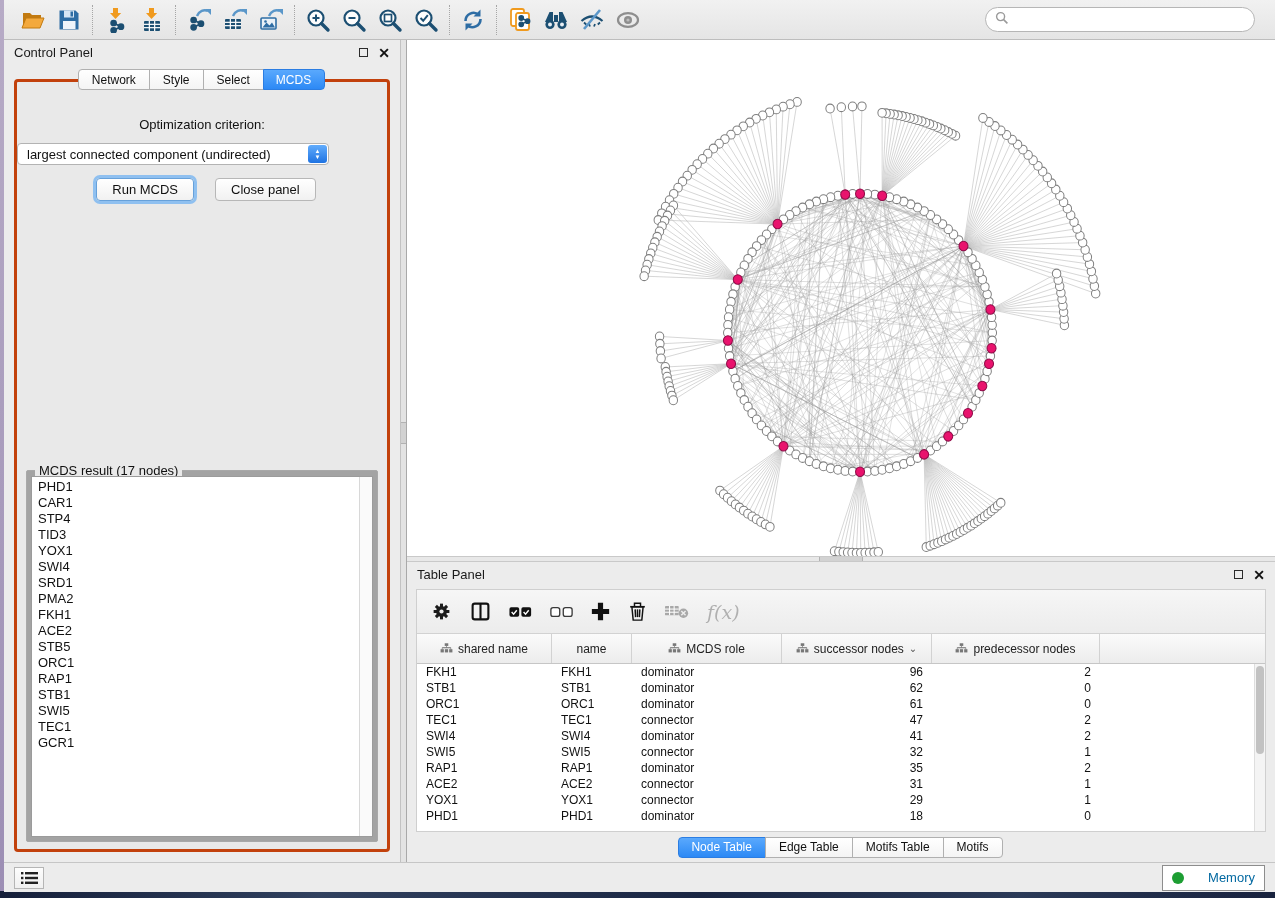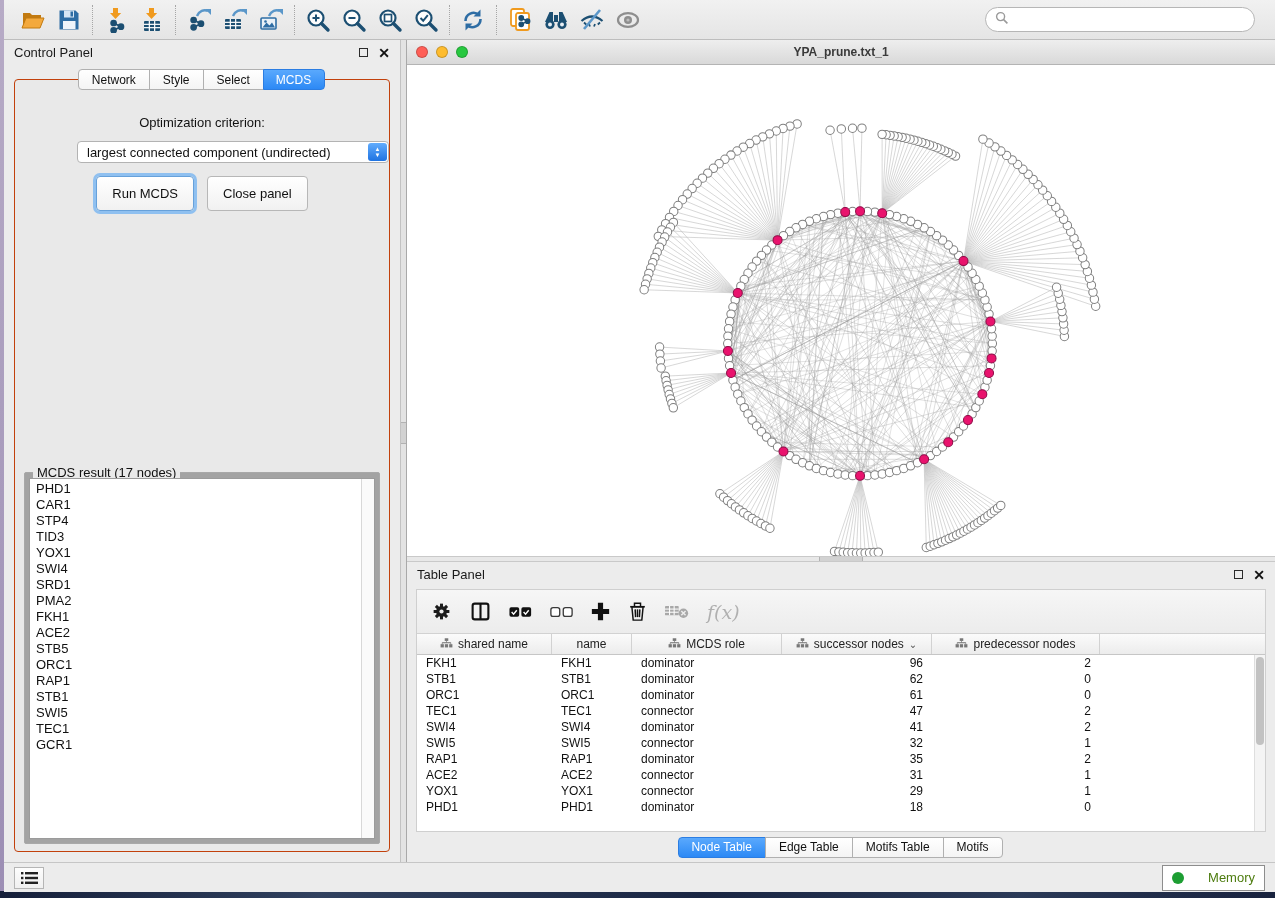--- a/index.html
+++ b/index.html
@@ -40,33 +40,33 @@
   .float-glyph { width:9px; height:9px; border:1.5px solid #2b2b2b; display:inline-block; }
   .close-glyph { font-size:14px; font-weight:bold; color:#111; line-height:10px; }
 
   .cp-tabs { display:flex; justify-content:center; position:relative; z-index:2; margin-top:4px; }
   .seg-tab { height:21px; padding:0 13px; background:linear-gradient(#ffffff,#f4f4f4);
     border:1px solid #b0b0b0; font-size:12px; display:flex; align-items:center; margin-left:-1px; color:#111; }
   .seg-tab:first-child { border-radius:4px 0 0 4px; }
   .seg-tab:last-child { border-radius:0 4px 4px 0; }
   .seg-tab.active { background:linear-gradient(#5aa9fd,#2c89f5); border-color:#2b7de2; color:#fff;padding-left:12px; }
 
-  .cp-body { flex:1; margin:-11px 10px 10px 10px; padding-top:26px; border:1px solid #c2410c;
+  .cp-body { flex:1; margin:-11px 10px 10px 10px; padding-top:26px; border:3px solid #c2410c;
     border-radius:4px; background:#e9e9e9; display:flex; flex-direction:column; min-height:0; z-index:1; }
   .opt-label { text-align:center; font-size:13px; color:#111; margin:9px 0 11px; }
-  .select-row { display:flex; justify-content:flex-end; }
+  .select-row { display:flex; justify-content:flex-start; }
   .mac-select { width:312px; height:22px; background:#fff; border:1px solid #b3b3b3; border-radius:4px;
     display:flex; align-items:center; font-size:13px; padding-left:9px; position:relative; color:#111; }
   .select-stepper { position:absolute; right:1px; top:1px; bottom:1px; width:19px; border-radius:3px;
     background:linear-gradient(#61acfd,#1f73e2); color:#fff; display:flex; flex-direction:column;
     align-items:center; justify-content:center; font-size:6px; line-height:6px; }
   .btn-row { display:flex; justify-content:center; gap:13px; margin-top:13px; }
-  .mac-btn { height:35px; padding:0 15px; background:linear-gradient(#ffffff,#f1f1f1);
+  .mac-btn { height:23px; padding:0 15px; background:linear-gradient(#ffffff,#f1f1f1);
     border:1px solid #b7b7b7; border-radius:4px; font-size:13px; color:#111;
-    font-family:"Liberation Sans",sans-serif; }
+    font-family:"Liberation Sans",sans-serif;margin-left:8px; }
   .mac-btn.focused { box-shadow:0 0 0 3px #8fc0f0; border-color:#67a1da; }
   .cp-spacer { flex:1; }
 
   .groupbox { margin:0 9px 7px 9px; height:372px; flex:0 0 auto; border:1px solid #a8a8a8;
     border-radius:2px; position:relative; background:#a3a3a3; }
   .groupbox-title { position:absolute; top:-8px; left:8px; background:#e9e9e9; padding:0 4px;
     font-size:13px; color:#111; }
   .result-list { position:absolute; left:4px; right:4px; top:5px; bottom:4px; background:#fff;
     border:1px solid #9b9b9b; display:flex; overflow:hidden; }
   .list-items { flex:1; padding:2px 0 0 6px; font-size:13px; line-height:16px; color:#111; }
@@ -99,21 +99,21 @@
 
   
   .table-panel { flex:1; display:flex; flex-direction:column; background:#ececec; min-height:0; }
   .tp-content { margin:2px 9px 0 9px; border:1px solid #cfcfcf; flex:1; display:flex;
     flex-direction:column; min-height:0; background:#fff; }
   .tp-toolbar { height:44px; flex:0 0 auto; background:linear-gradient(#f6f6f6,#ececec);
     border-bottom:1px solid #d2d2d2; display:flex; align-items:center; gap:18px; padding:0 14px; }
   .tp-tool-btn { background:none; border:none; padding:0; display:flex; align-items:flex-end; }
   .fx-glyph { font-family:"DejaVu Serif", serif; font-style:italic; font-size:19px; color:#b0b0b0; }
 
-  .tbl-header { display:flex; height:21px; flex:0 0 auto; background:linear-gradient(#fbfbfb,#ececec);
+  .tbl-header { display:flex; height:30px; flex:0 0 auto; background:linear-gradient(#fbfbfb,#ececec);
     border-bottom:1px solid #c6c6c6; font-size:12px; color:#222; }
   .th { display:flex; align-items:center; justify-content:center; gap:5px;
     border-right:1px solid #d2d2d2; overflow:hidden; white-space:nowrap; }
   .sort-chevron { font-size:10px; color:#555; }
   .tbl-body { flex:1; position:relative; font-size:12px; color:#111; overflow:hidden; }
   .tr { display:flex; height:16px; align-items:center; }
   .td { padding:0 9px; white-space:nowrap; overflow:hidden; }
   .td.num { text-align:right; }
   .cw0 { width:135px; } .cw1 { width:80px; } .cw2 { width:150px; }
   .cw3 { width:150px; } .cw4 { width:168px; }
@@ -123,21 +123,21 @@
     border-radius:4px; }
 
   .tp-tabs { height:30px; flex:0 0 auto; display:flex; justify-content:center; align-items:center; }
 
   
   .status-bar { height:30px; flex:0 0 auto; border-top:1px solid #c6c6c6; background:#ececec;
     display:flex; align-items:center; padding:0 10px; }
   .list-btn { width:30px; height:22px; background:linear-gradient(#fdfdfd,#f0f0f0);
     border:1px solid #b5b5b5; display:flex; align-items:center; justify-content:center; }
   .memory-btn { margin-left:auto; height:24px; background:#fff; border:1px solid #8d8d8d;
-    display:flex; align-items:center; gap:24px; padding:12px 9px; font-size:13px; color:#4d7c0f;
+    display:flex; align-items:center; gap:24px; padding:12px 9px; font-size:13px; color:#0369a1;
     font-family:"Liberation Sans",sans-serif; }
   .mem-dot { width:12px; height:12px; border-radius:50%; background:#1d9e33; }
 </style>
 </head>
 <body>
 
 <div class="desktop-strip-left"></div>
 <div class="desktop-strip-bottom"></div>
 
 <div class="app">
@@ -399,28 +399,20 @@
       </div>
     </div>
 
     <div class="v-splitter">
       <div class="v-handle"></div>
     </div>
 
     <div class="right-col">
 
       <div class="network-window">
-        <div class="titlebar">
-          <span class="title-text">YPA_prune.txt_1</span>
-          <span class="traffic">
-            <span class="light" id="light-red" style="background: rgb(255, 95, 87);"></span>
-            <span class="light" id="light-yellow" style="background: rgb(254, 188, 46);"></span>
-            <span class="light" id="light-green" style="background: rgb(40, 200, 64);"></span>
-          </span>
-        </div>
         <div class="net-canvas">
           <svg id="graph-svg" viewBox="0 0 866 490" preserveAspectRatio="none">
               <g>
                 <line x1="369.7" y1="174.8" x2="576.6" y2="234.4" stroke="#9a9a9a" stroke-width="0.7" opacity="0.45"></line>
                 <line x1="369.7" y1="174.8" x2="582.1" y2="300.1" stroke="#9a9a9a" stroke-width="0.7" opacity="0.45"></line>
                 <line x1="369.7" y1="174.8" x2="408.4" y2="402.6" stroke="#9a9a9a" stroke-width="0.7" opacity="0.45"></line>
                 <line x1="369.7" y1="174.8" x2="320.8" y2="292.8" stroke="#9a9a9a" stroke-width="0.7" opacity="0.45"></line>
                 <line x1="369.7" y1="174.8" x2="344.3" y2="201.6" stroke="#9a9a9a" stroke-width="0.7" opacity="0.45"></line>
                 <line x1="369.7" y1="174.8" x2="323.3" y2="248.6" stroke="#9a9a9a" stroke-width="0.7" opacity="0.45"></line>
                 <line x1="369.7" y1="174.8" x2="466.8" y2="146.8" stroke="#9a9a9a" stroke-width="0.7" opacity="0.45"></line>

